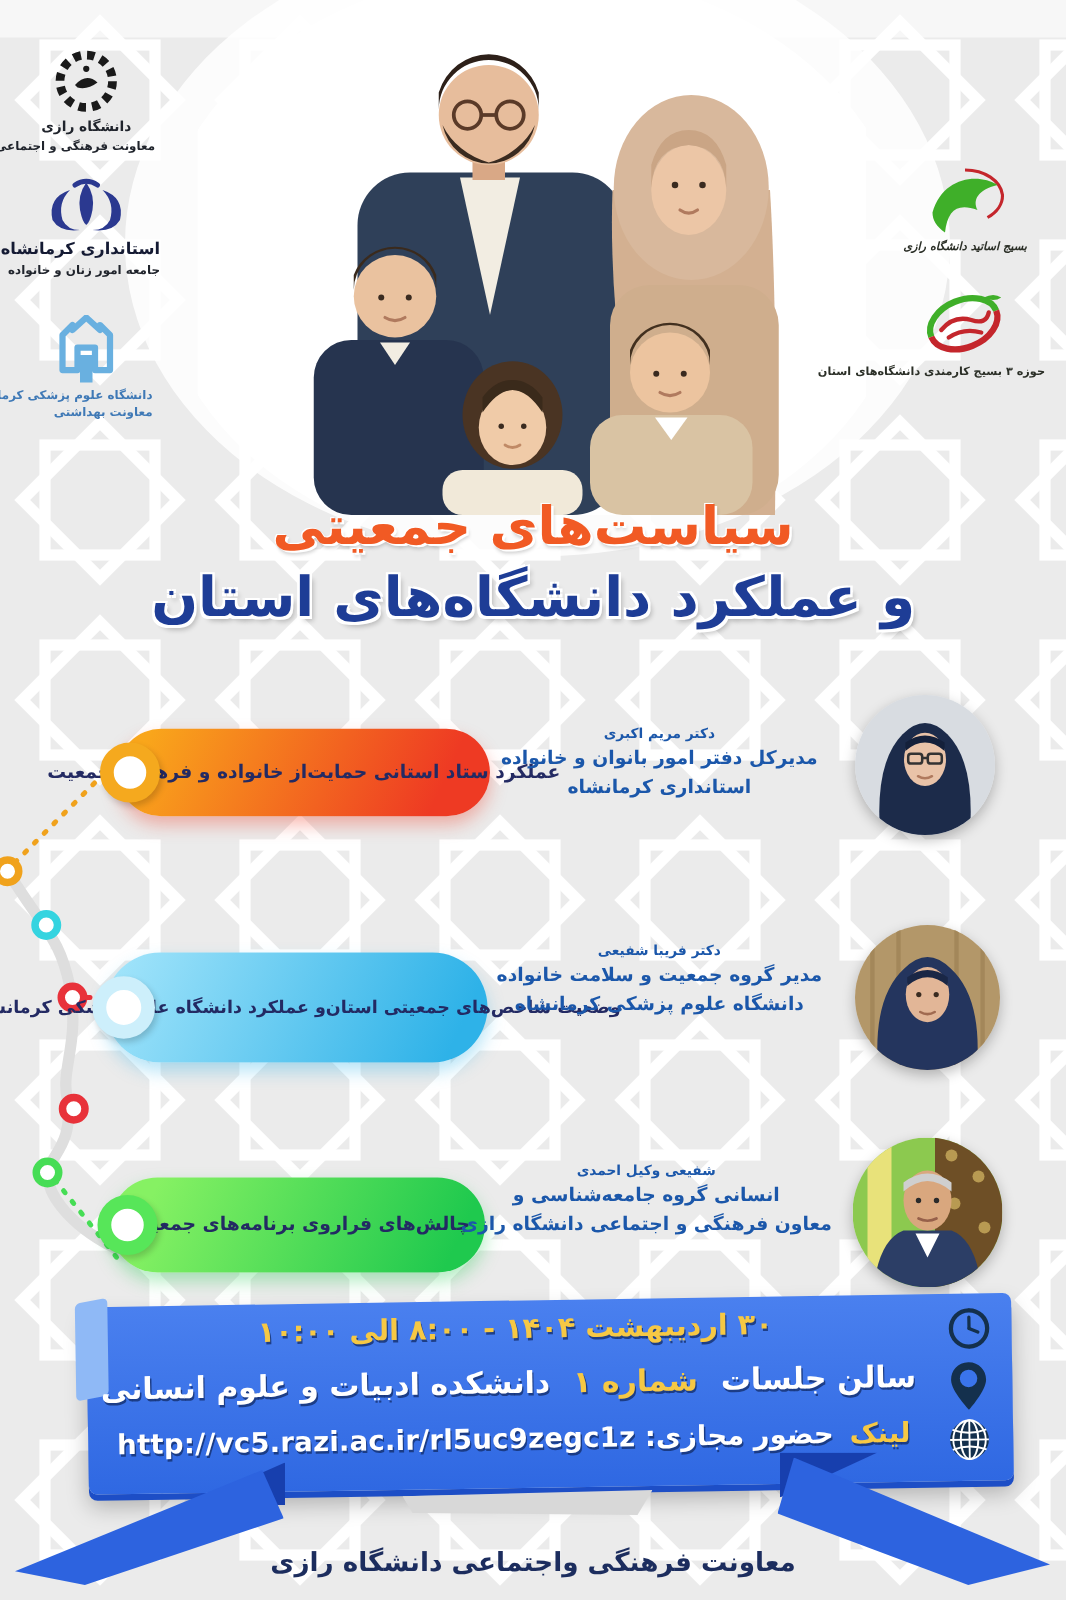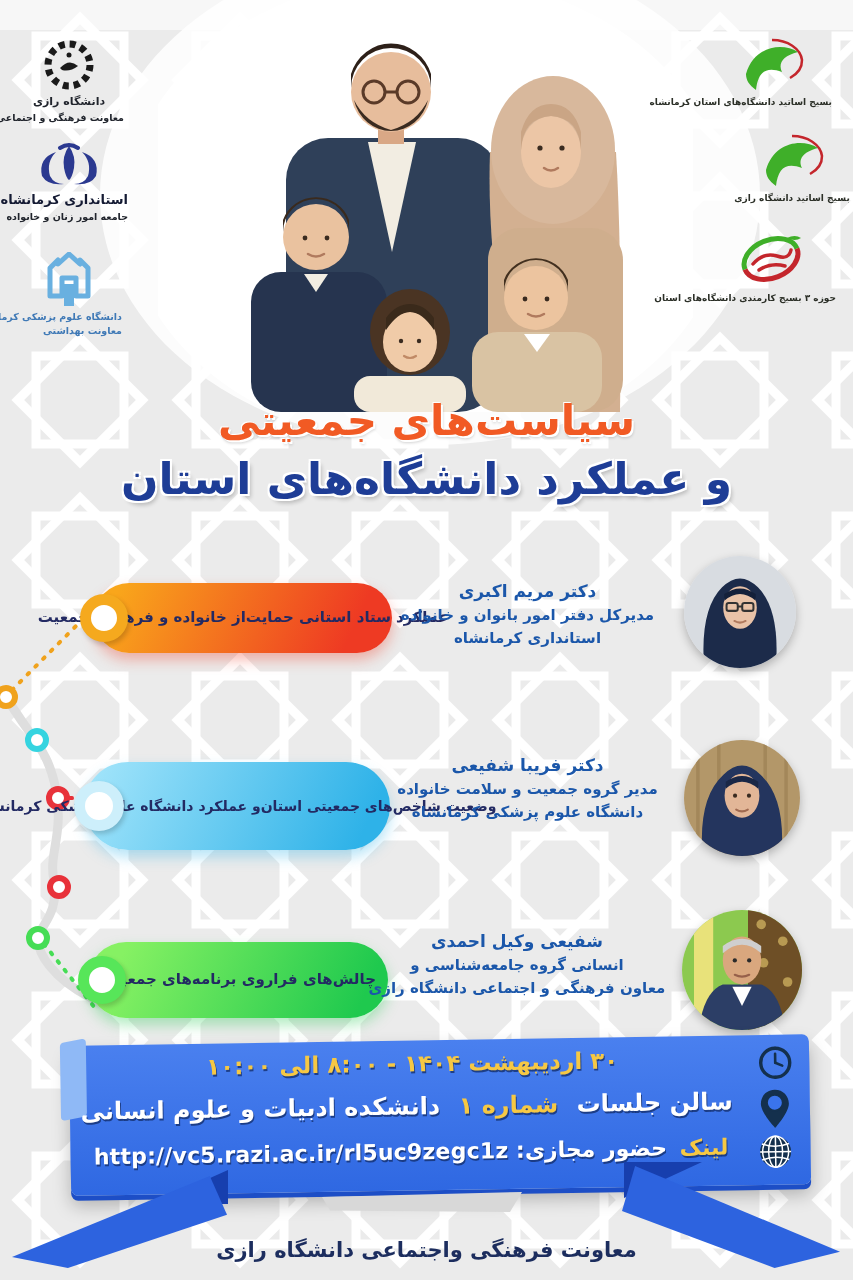--- a/index.html
+++ b/index.html
@@ -39,21 +39,21 @@
   #pill3{left:88px;top:942px;width:300px;height:76px;border-radius:40px;font-size:15px;
     background:linear-gradient(115deg,#86f163 12%,#1fc94e 90%);box-shadow:0 7px 14px rgba(31,201,78,.35);}
   .ring{position:absolute;border-radius:50%;background:#ffffff;box-sizing:border-box;
     box-shadow:2px 3px 5px rgba(0,0,0,.18);}
   #ring1{left:80px;top:594px;width:48px;height:48px;border:11px solid #f5a91e;}
   #ring2{left:74px;top:781px;width:50px;height:50px;border:11px solid #cdeffb;}
   #ring3{left:78px;top:956px;width:48px;height:48px;border:11px solid #57e659;}
 
   
   .spk{position:absolute;text-align:center;color:#1b57aa;direction:rtl;}
-  .spk .nm{font-size:17px;font-weight:800;line-height:1.55;white-space:nowrap;}
+  .spk .nm{font-size:11px;font-weight:800;line-height:1.55;white-space:nowrap;}
   .spk .rl,.spk .og{font-size:15px;font-weight:700;line-height:1.5;white-space:nowrap;}
   #sp1{left:375px;top:578px;width:305px;}
   #sp2{left:375px;top:752px;width:305px;}
   #sp3{left:352px;top:928px;width:330px;}
   .avatar{position:absolute;border-radius:50%;overflow:hidden;box-shadow:0 4px 10px rgba(0,0,0,.25);}
   #av1{left:684px;top:556px;width:112px;height:112px;}
   #av2{left:684px;top:740px;width:116px;height:116px;}
   #av3{left:682px;top:910px;width:120px;height:120px;}
 
   
@@ -185,29 +185,22 @@
 
   <div class="logo" id="lg3" style="left:16px;top:252px;width:106px;">
     <svg width="46" height="58" viewBox="0 0 46 58">
       <path d="M 23 2 L 34 12 L 34 8 L 42 16 L 42 44 L 30 44 L 30 26 L 16 26 L 16 44 L 4 44 L 4 16 L 12 8 L 12 12 Z" fill="none" stroke="#69b0e0" stroke-width="5" stroke-linejoin="round"></path>
       <rect x="18" y="32" width="10" height="22" fill="#69b0e0"></rect>
     </svg>
     <div class="cap1">دانشگاه علوم پزشکی کرمانشاه</div>
     <div class="cap2">معاونت بهداشتی</div>
   </div>
 
-  <div class="logo logo-r" style="left:712px;top:34px;width:120px;">
-    <svg width="68" height="62" viewBox="0 0 68 62">
-      <path d="M 34 6 A 30 22 0 0 1 64 26 A 30 22 0 0 1 52 44" stroke="#c4262c" stroke-width="2.5" fill="none"></path>
-      <path d="M 8 40 C 16 12 44 8 60 18 C 44 22 40 30 44 38 C 28 32 20 38 18 56 C 11 51 8 46 8 40 Z" fill="#3faf29"></path>
-    </svg>
-    <div class="cap1">بسیج اساتید دانشگاه‌های استان کرمانشاه</div>
-  </div>
-
-  <div class="logo logo-r" style="left:732px;top:130px;width:120px;">
+
+  <div class="logo logo-r" style="left:712px;top:130px;width:120px;font-style:italic;">
     <svg width="68" height="62" viewBox="0 0 68 62">
       <path d="M 34 6 A 30 22 0 0 1 64 26 A 30 22 0 0 1 52 44" stroke="#c4262c" stroke-width="2.5" fill="none"></path>
       <path d="M 8 40 C 16 12 44 8 60 18 C 44 22 40 30 44 38 C 28 32 20 38 18 56 C 11 51 8 46 8 40 Z" fill="#3faf29"></path>
     </svg>
     <div class="cap1">بسیج اساتید دانشگاه رازی</div>
   </div>
 
   <div class="logo logo-r" style="left:706px;top:226px;width:130px;">
     <svg width="76" height="66" viewBox="0 0 76 66">
       <g transform="rotate(-22 38 33)">

